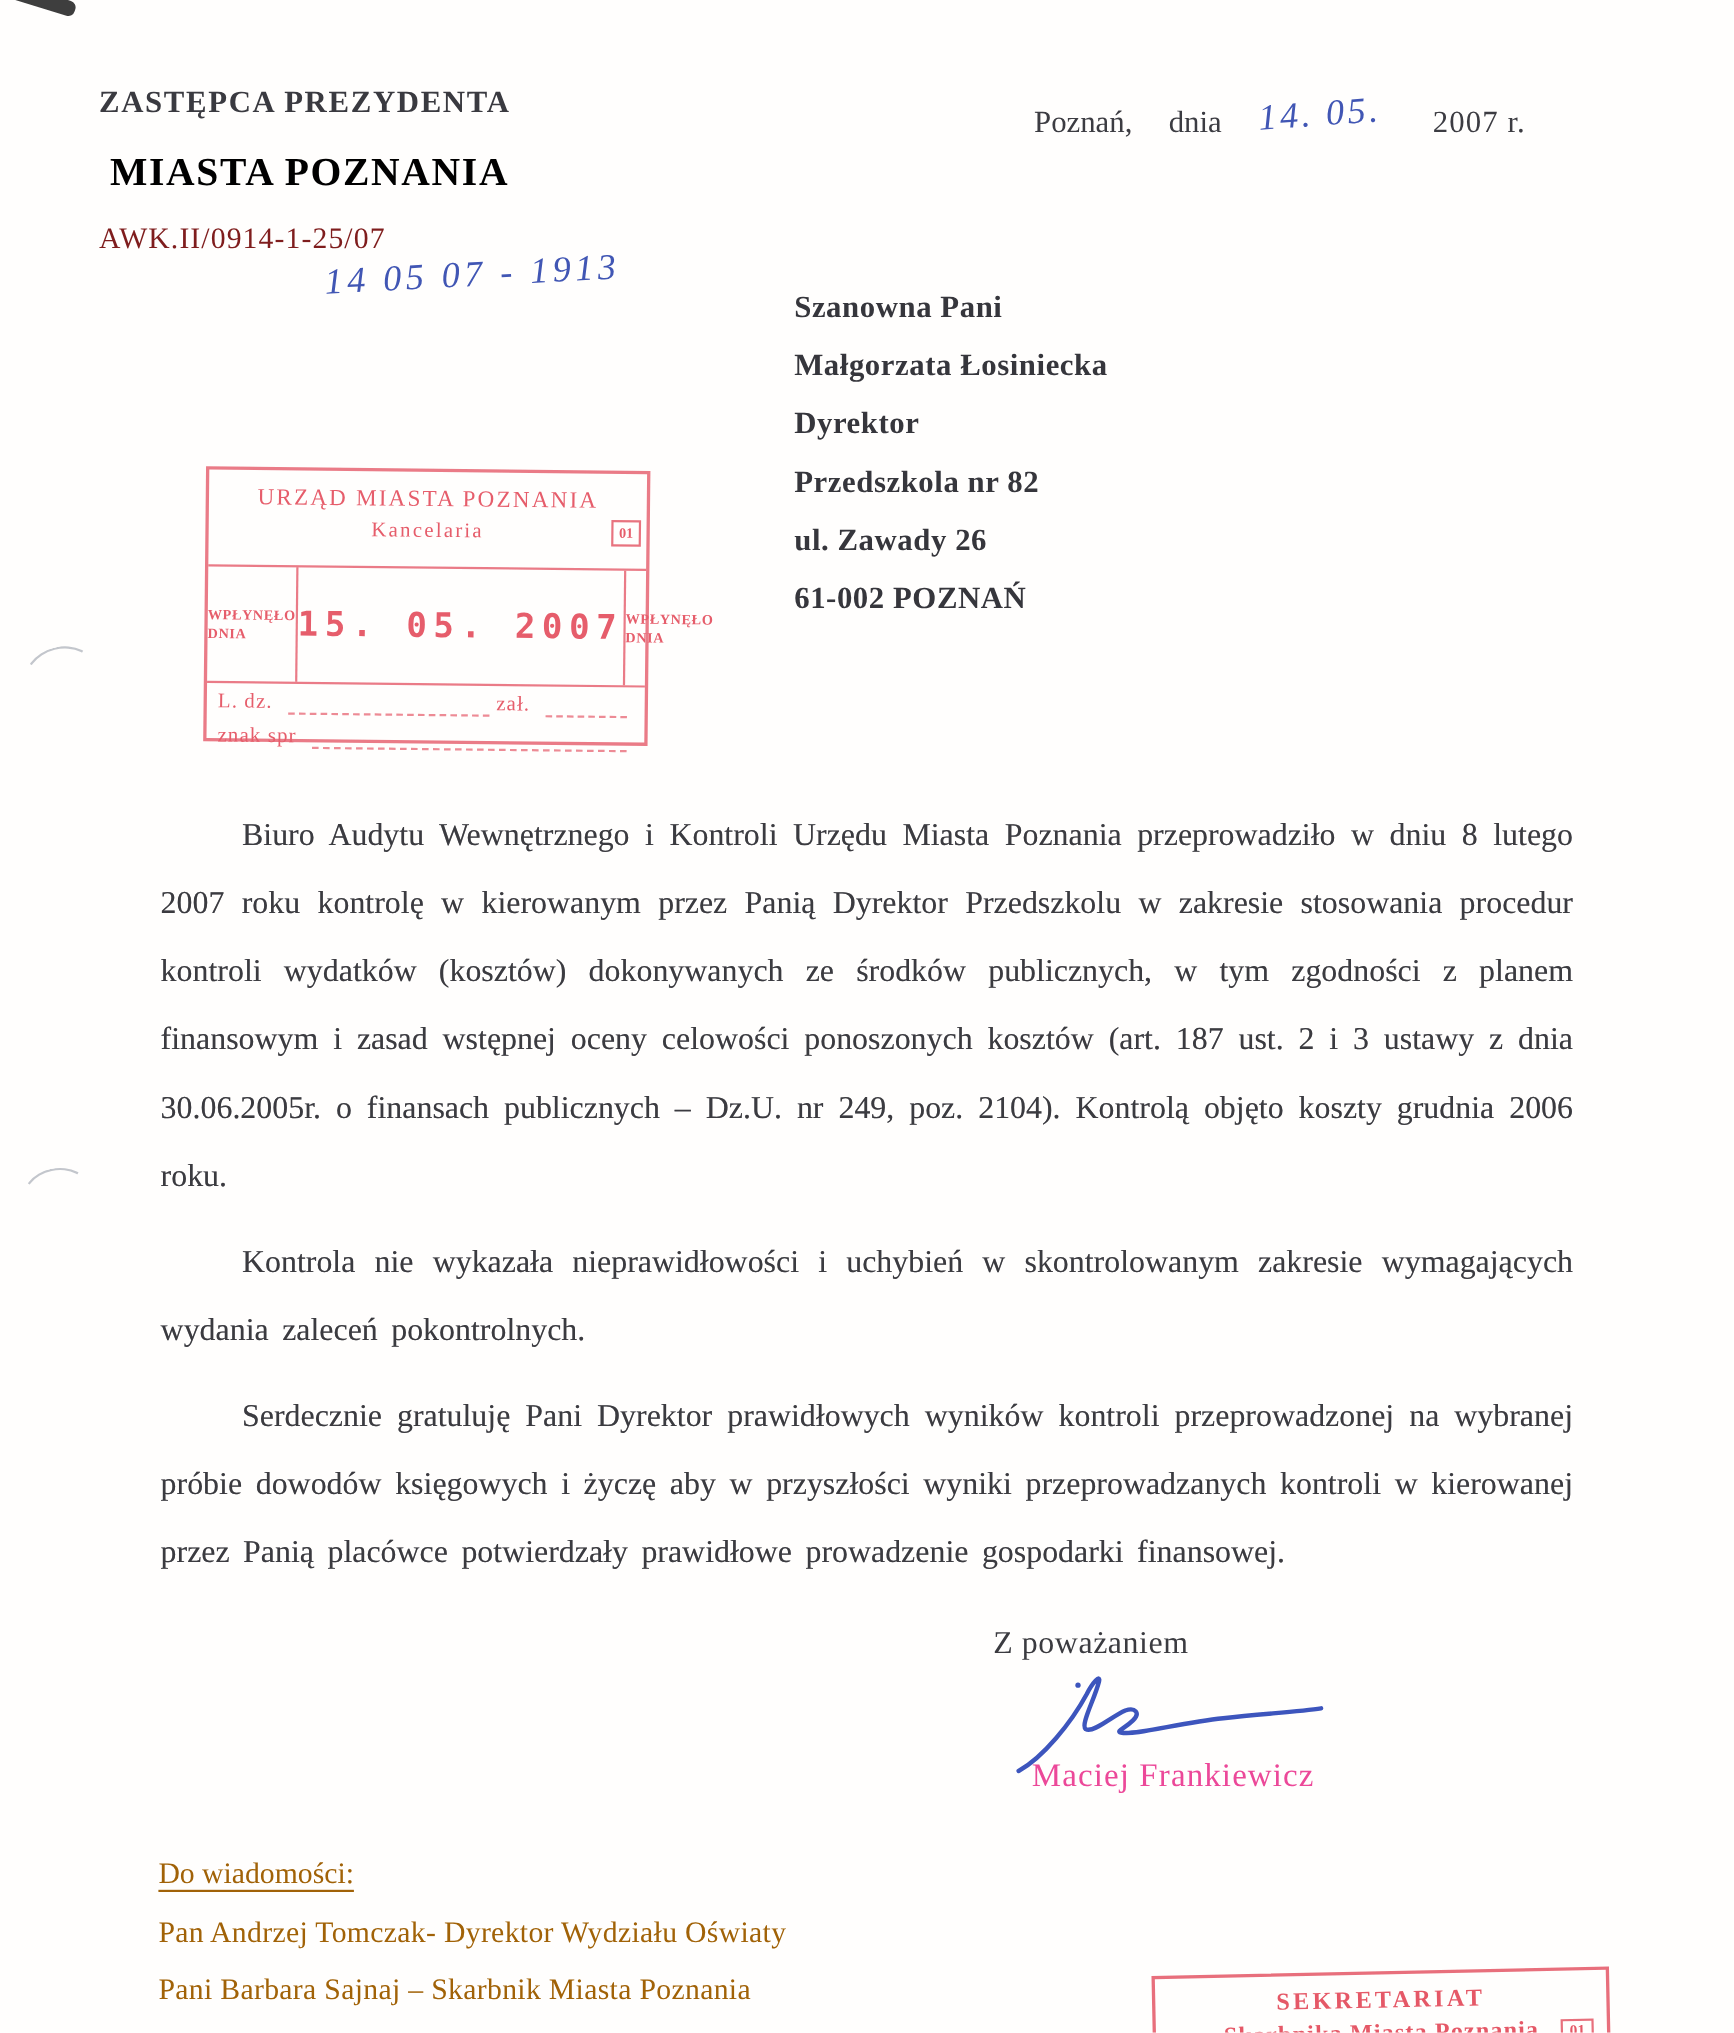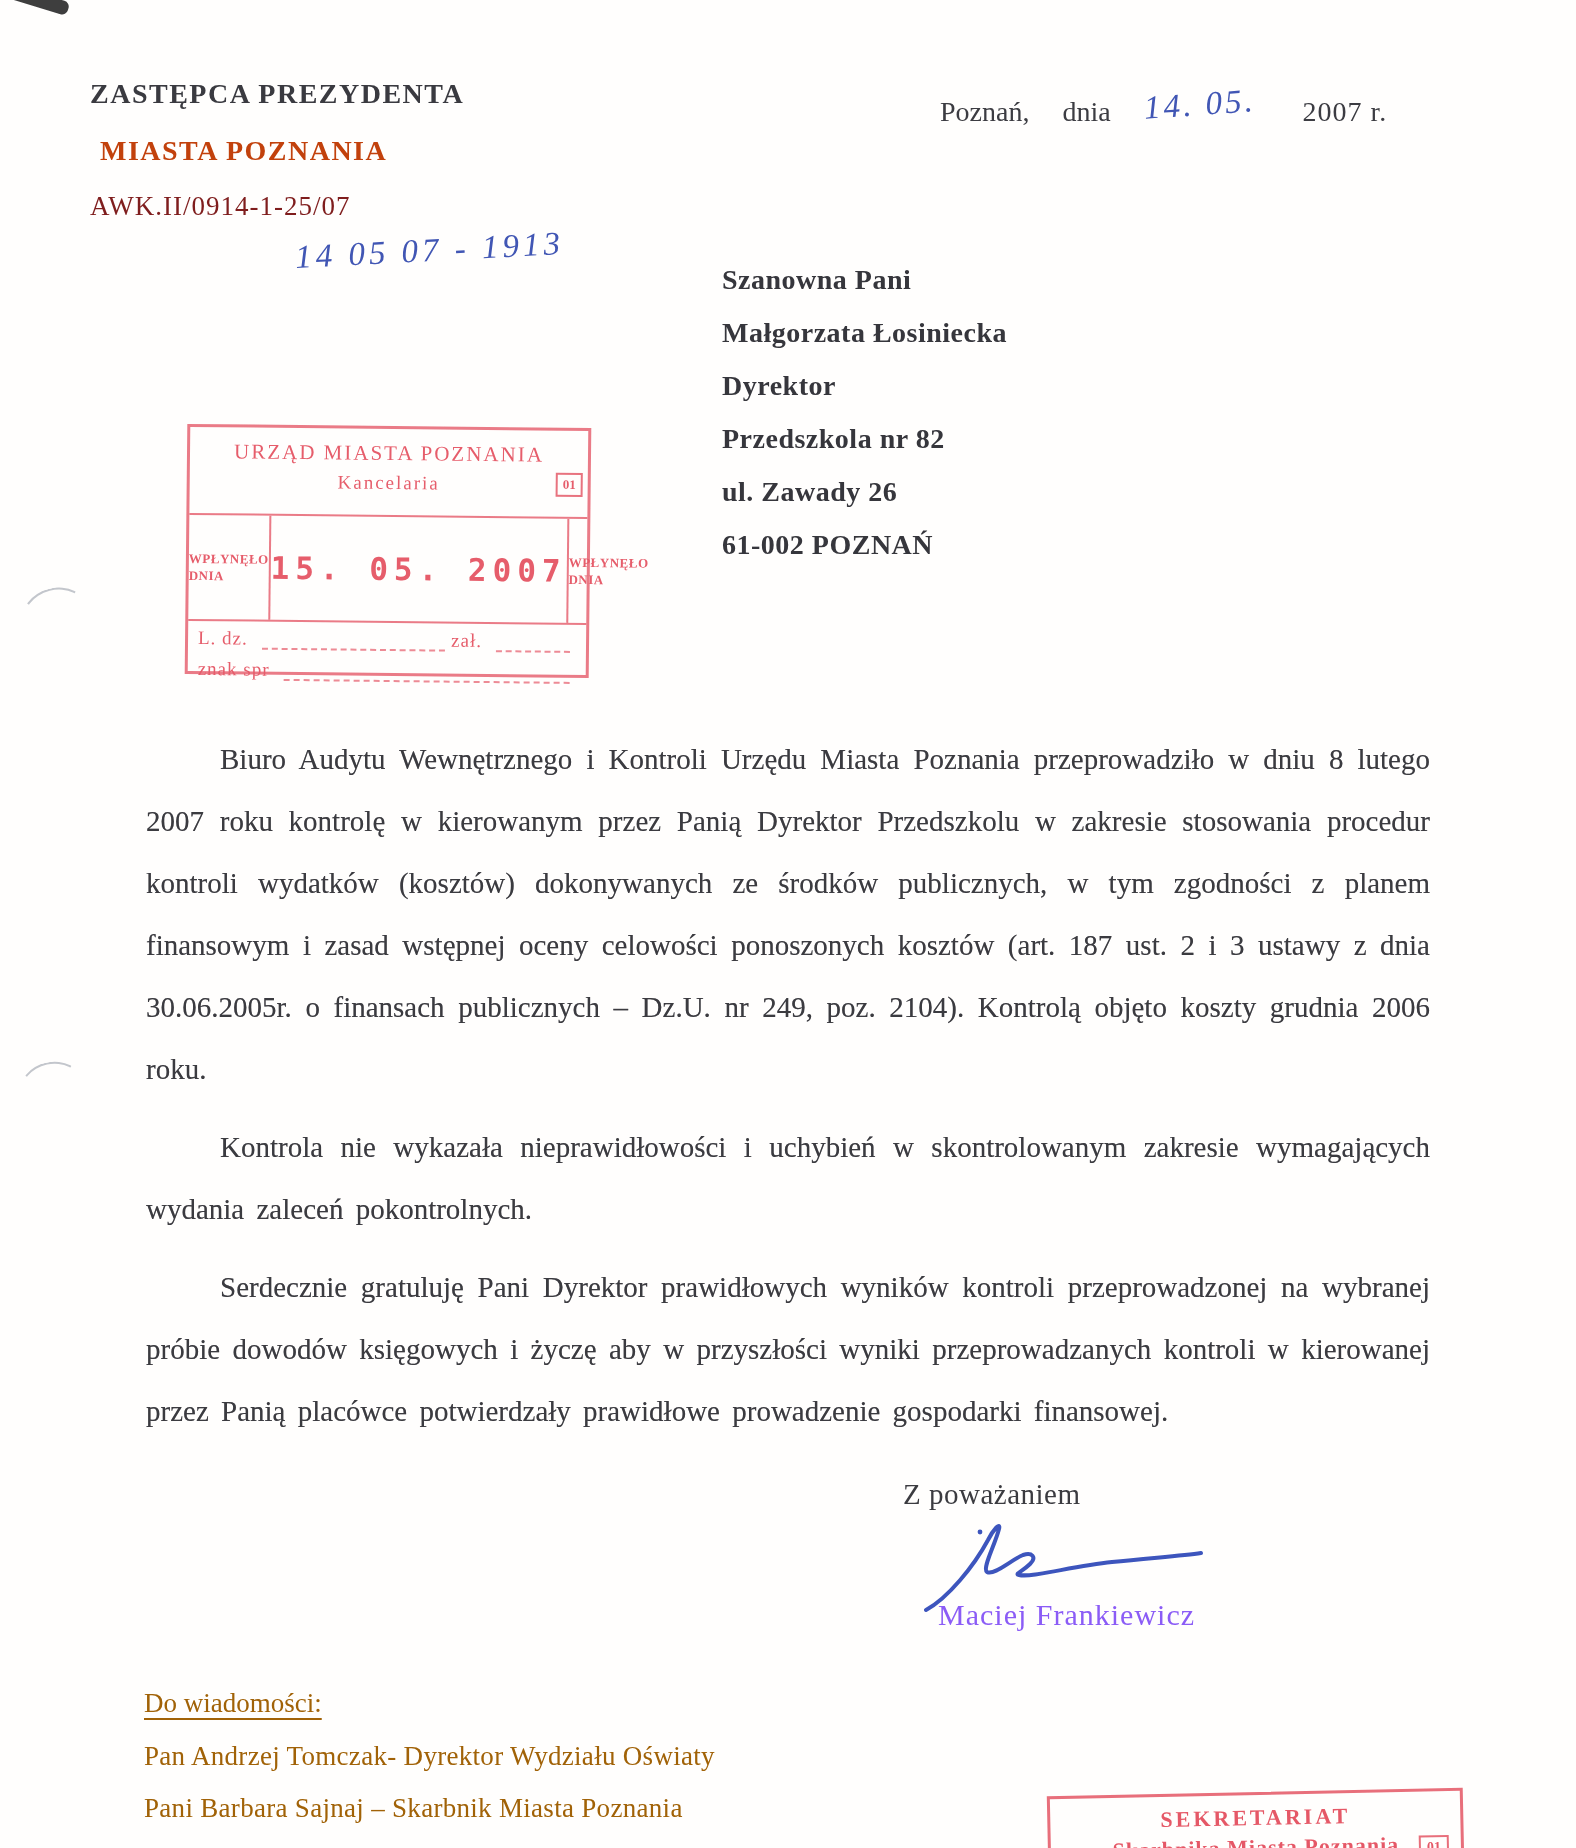--- a/index.html
+++ b/index.html
@@ -18,21 +18,21 @@
   }
   .arc{
     position:absolute;border:2px solid transparent;border-radius:50%;
   }
   .arc1{left:22px;top:588px;width:64px;height:52px;border-top-color:#c3c6cc;transform:rotate(-14deg);}
   .arc2{left:20px;top:1062px;width:60px;height:48px;border-top-color:#c3c6cc;transform:rotate(-12deg);}
 
   
   .sender{position:absolute;left:90px;top:78px;letter-spacing:1.5px;}
   .sender .l1{font-weight:bold;font-size:28px;color:#3a3a40;}
-  .sender .l2{font-weight:bold;font-size:28px;color:#c2410c;margin-top:25px;margin-left:10px;}
+  .sender .l2{font-weight:bold;font-size:36px;color:#000000;margin-top:25px;margin-left:10px;}
   .sender .ref{font-size:27px;margin-top:24px;letter-spacing:1px;color:#7f1d1d;}
 
   .dateline{position:absolute;left:940px;top:92px;font-size:28px;color:#3c3c42;white-space:nowrap;}
   .dateline .word{margin-right:26px;}
   .hand{
     color:#4156b4;
     font-style:italic;
     letter-spacing:3px;
     font-size:33px;
   }
@@ -89,21 +89,21 @@
     position:absolute;left:130px;top:712px;width:1316px;
     font-size:29px;line-height:62px;text-align:justify;
     color:#3b3b40;word-spacing:5px;
     text-shadow:0 0 .6px rgba(70,70,75,.5);
   }
   .body-text p{margin:16px;text-indent:74px;}
 
   
   .closing-sal{position:absolute;left:903px;top:1478px;font-size:29px;color:#3b3b40;letter-spacing:.5px;}
   .signature{position:absolute;left:920px;top:1516px;}
-  .signer{position:absolute;left:938px;top:1598px;font-size:30px;color:#8b5cf6;letter-spacing:1px;}
+  .signer{position:absolute;left:938px;top:1598px;font-size:30px;color:#ec4899;letter-spacing:1px;}
 
   
   .cc{position:absolute;left:144px;top:1688px;font-size:27px;color:#a16207;}
   .cc .cc-label{text-decoration:underline;text-underline-offset:6px;margin-bottom:22px;}
   .cc .cc-item{margin-bottom:21px;letter-spacing:.3px;}
 
   
   .sec-stamp{
     position:absolute;left:1048px;top:1792px;width:416px;height:120px;
     border:3px solid rgba(226,76,92,.85);

